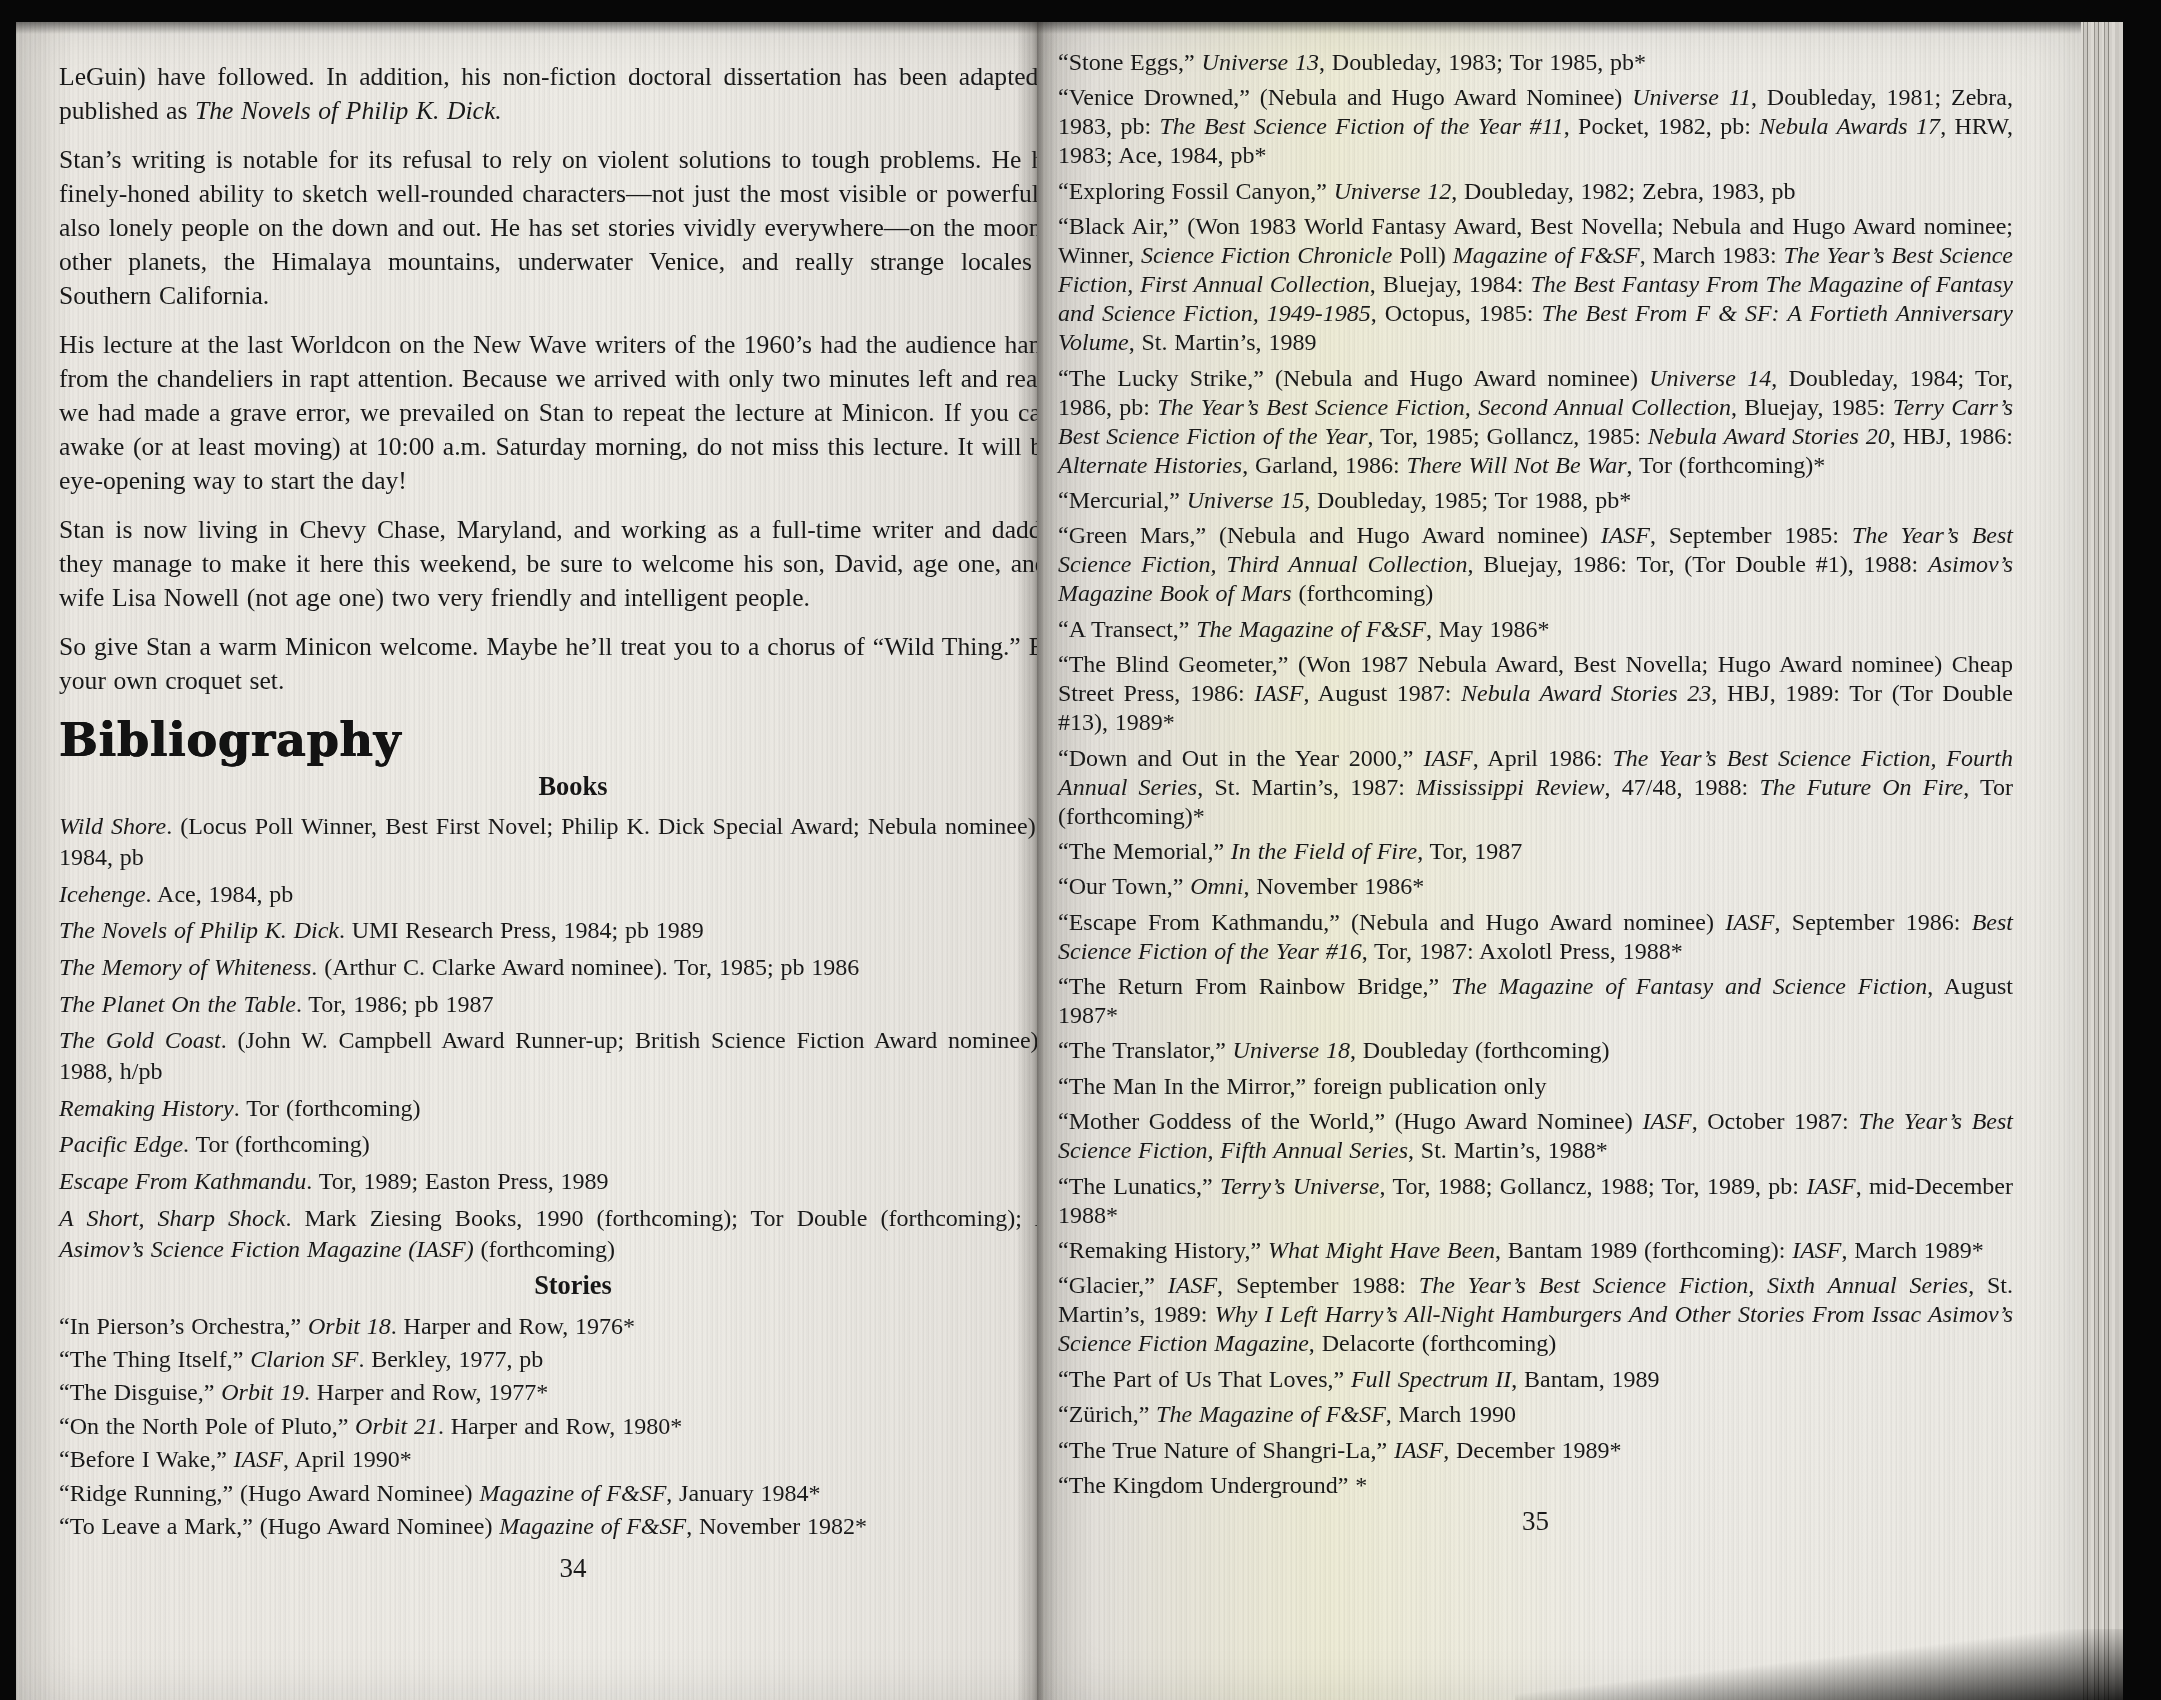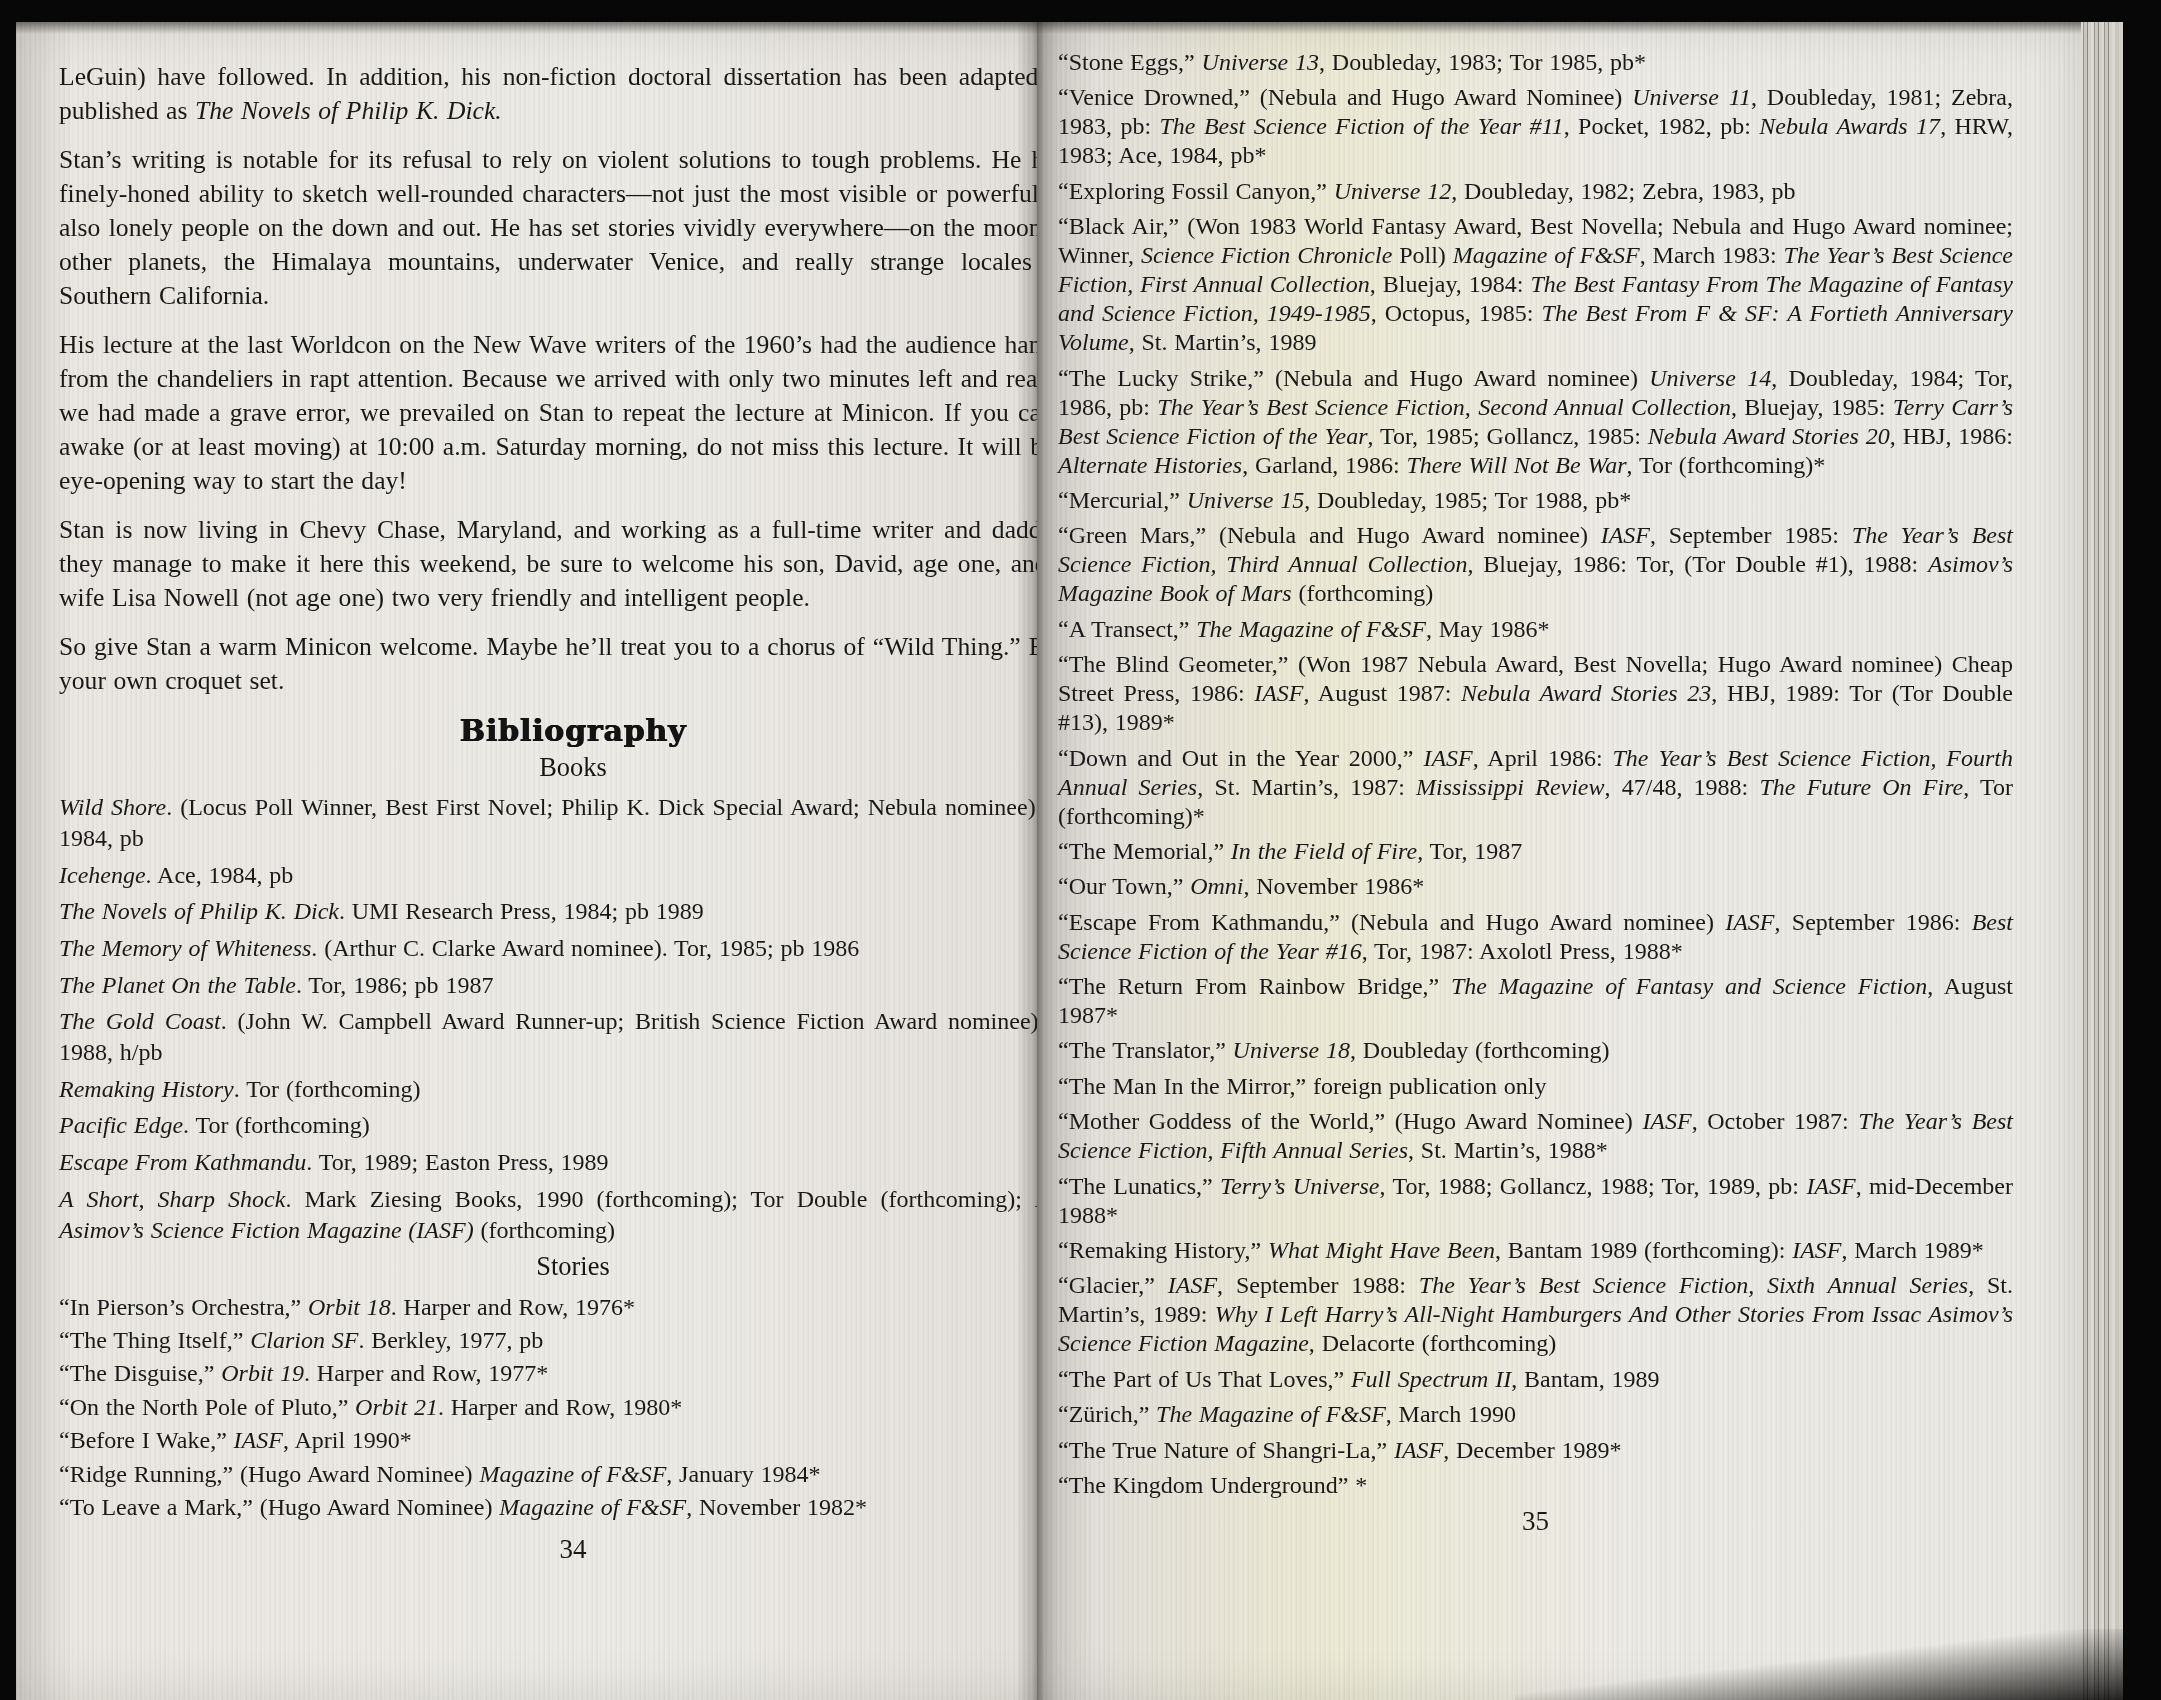--- a/index.html
+++ b/index.html
@@ -50,27 +50,26 @@
 
   .inner-left{position:absolute;left:43px;right:37px;top:38px;}
   .inner-right{position:absolute;left:21px;right:69px;top:25.6px;}
 
   .para{
     font-size:25.6px;line-height:34px;text-align:justify;
     margin:0 0 15px 0;word-spacing:1.2px;
   }
   .biblio-heading{
     font-family:"DejaVu Serif","Liberation Serif",serif;
-    font-size:30px;font-weight:900;letter-spacing:0.8px;
+    font-size:46px;font-weight:900;letter-spacing:0.8px;
     margin:12.8px 0 1.6px 0;color:#131313;
     text-shadow:0.6px 0 0 #131313, -0.4px 0 0 #131313;
-    text-align:center;
   }
   .subhead{
-    text-align:center;font-size:26.4px;font-weight:normal;
+    text-align:center;font-size:26.4px;font-weight:bold;
     margin:3.2px 0 9.6px 0;color:#161616;
   }
   .entry{
     font-size:24px;line-height:31px;text-align:justify;
     margin:0 0 5.6px 0;word-spacing:0.8px;
   }
   .stories-list .entry{margin-bottom:2.4px;}
   .right-list .entry{font-size:24px;line-height:29px;margin-bottom:6.4px;}
   .footnote{
     font-size:22.4px;line-height:26.4px;font-style:italic;font-weight:bold;

